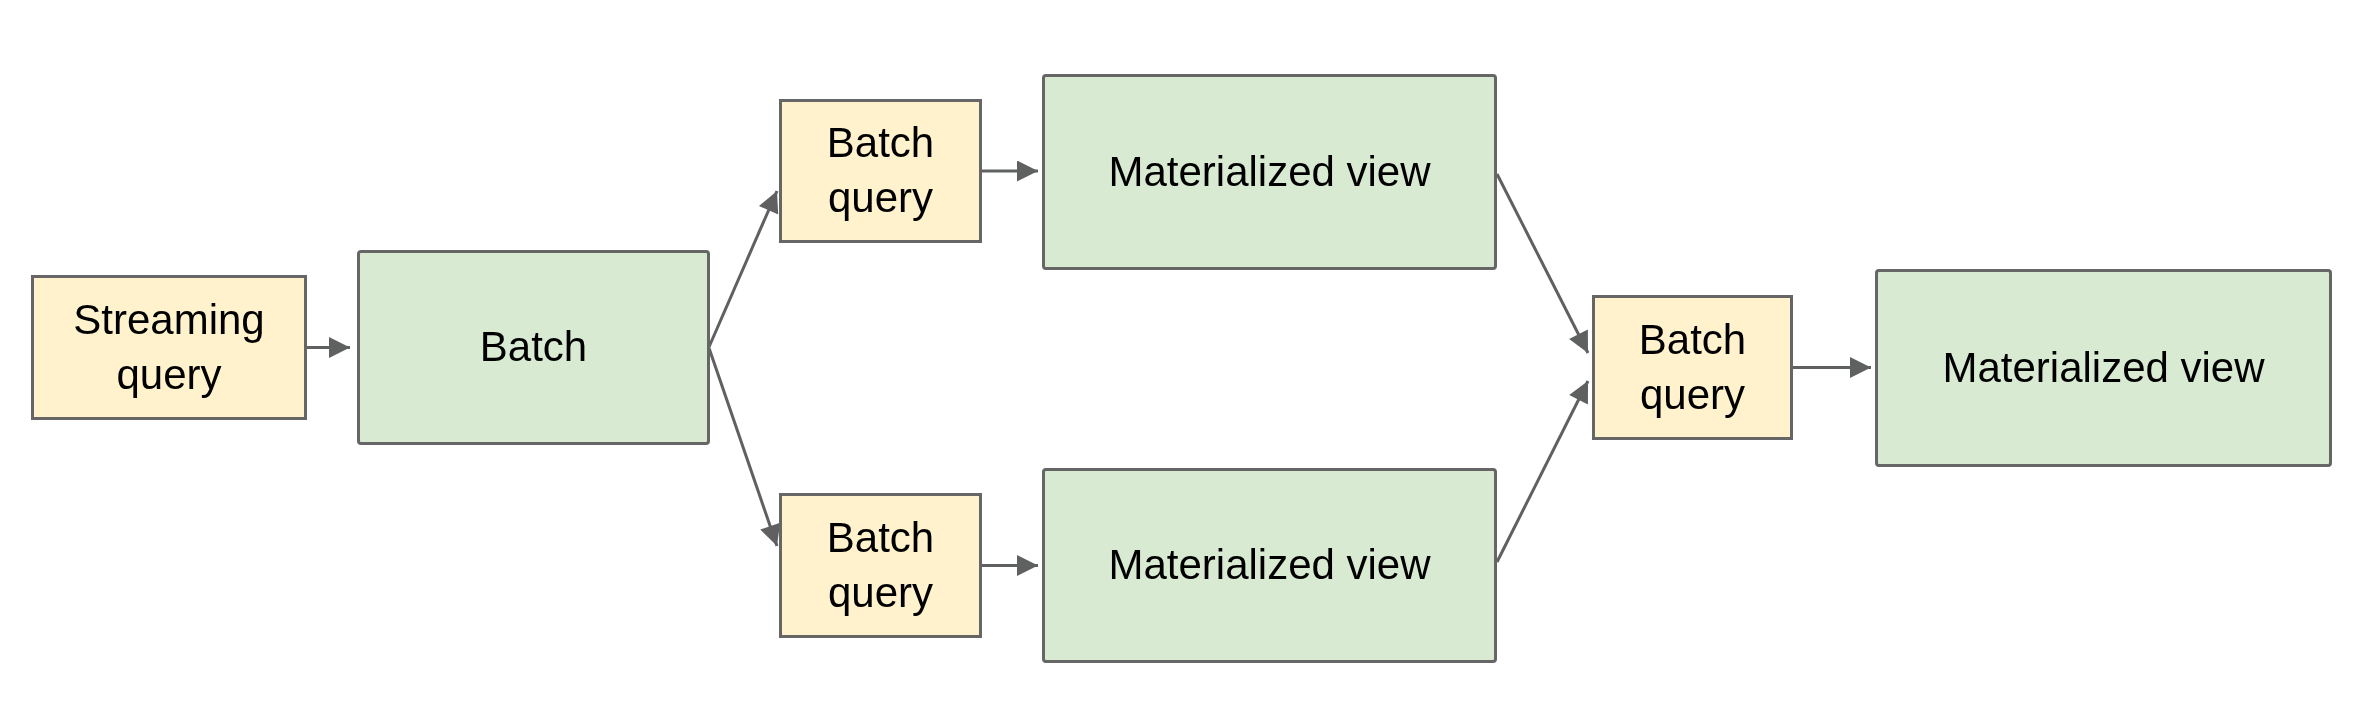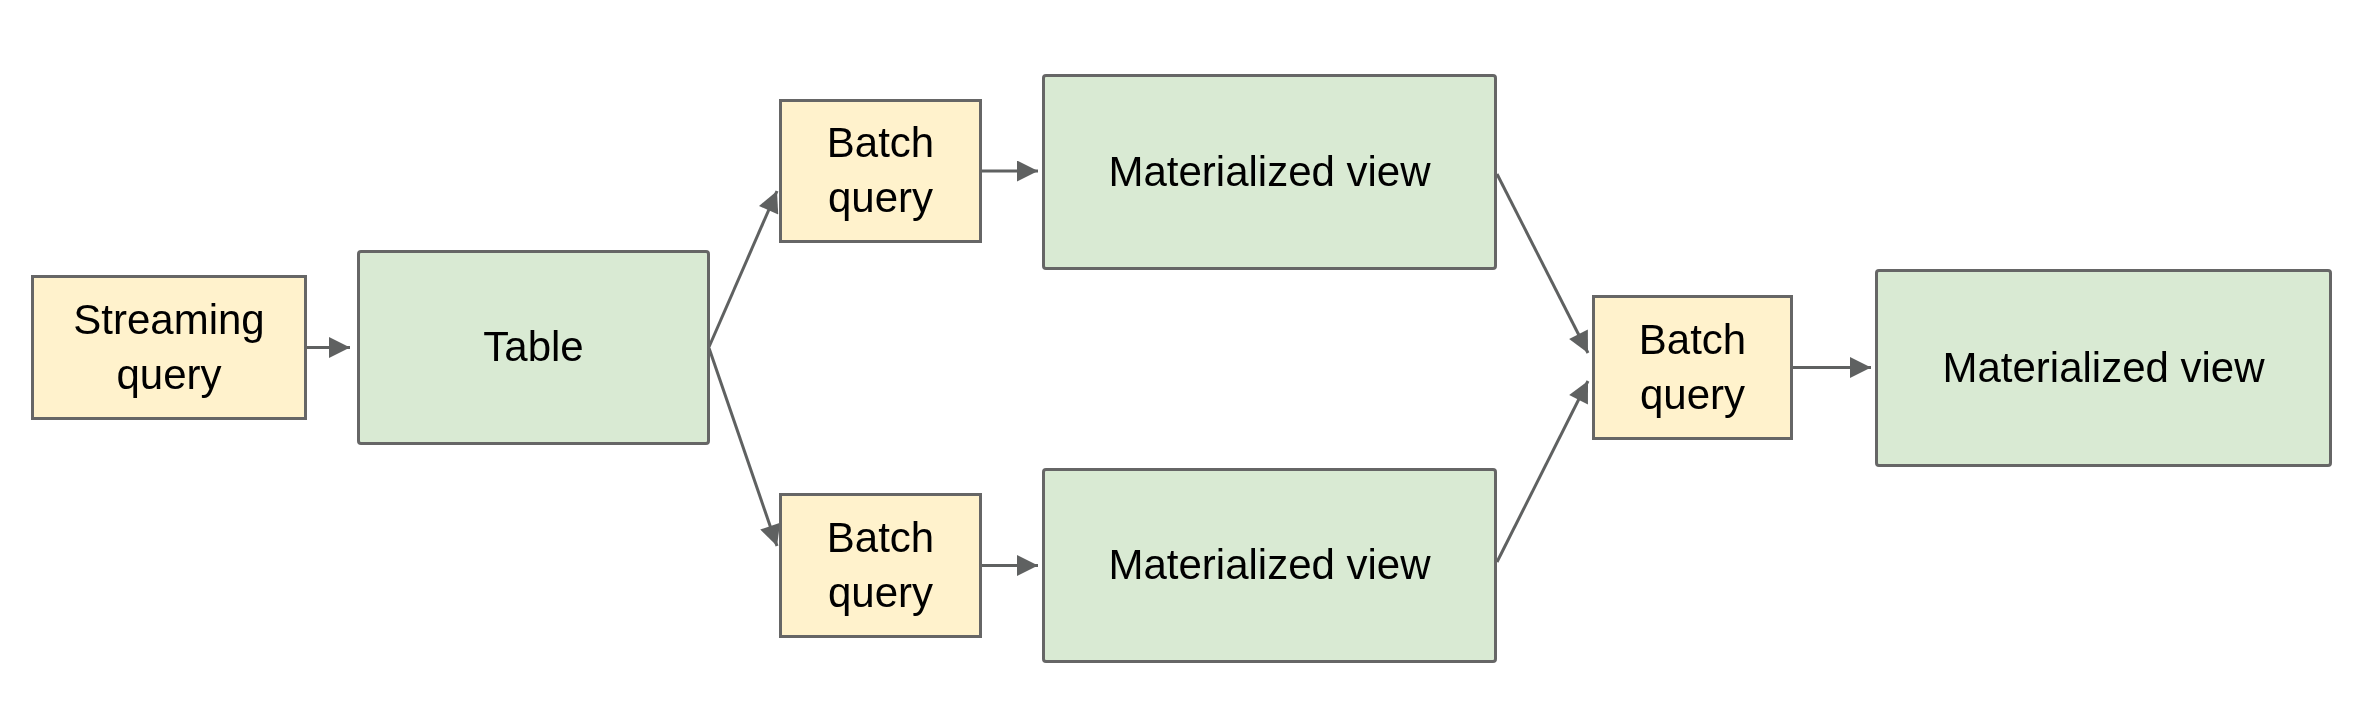--- a/index.html
+++ b/index.html
@@ -60,21 +60,21 @@
     <line class="edge" x1="1497" y1="174" x2="1588" y2="353" marker-end="url(#arrow)"></line>
     <line class="edge" x1="1497" y1="562" x2="1588" y2="381" marker-end="url(#arrow)"></line>
     <line class="edge" x1="1793" y1="367.5" x2="1871" y2="367.5" marker-end="url(#arrow)"></line>
   </svg>
 
   <div class="node yellow n-streaming">
     <span class="label">Streaming query</span>
   </div>
 
   <div class="node green n-table">
-    <span class="label">Table</span>
+    <span class="label">Batch</span>
   </div>
 
   <div class="node yellow n-batch-top">
     <span class="label">Batch query</span>
   </div>
 
   <div class="node green n-mv-top">
     <span class="label">Materialized view</span>
   </div>
 

